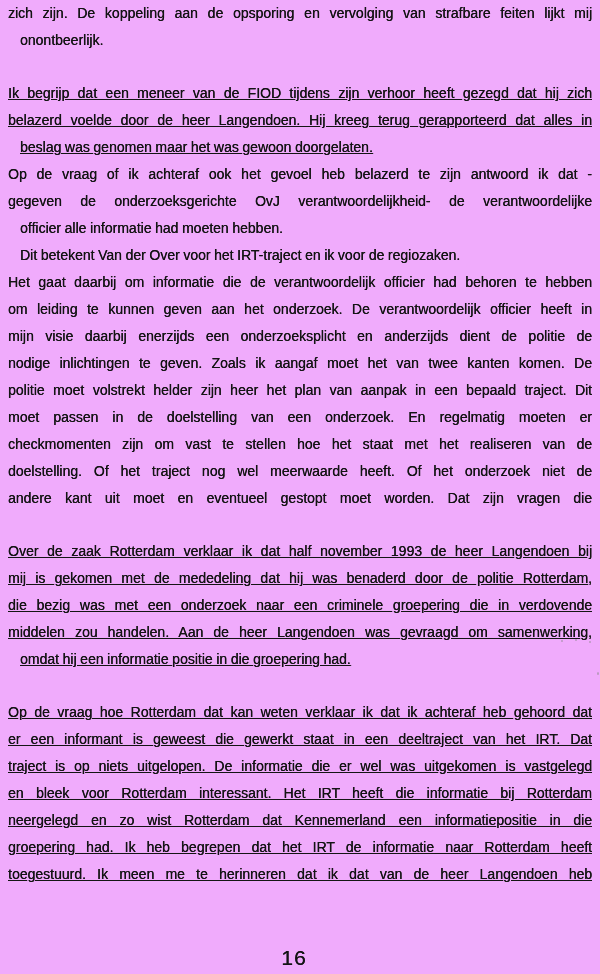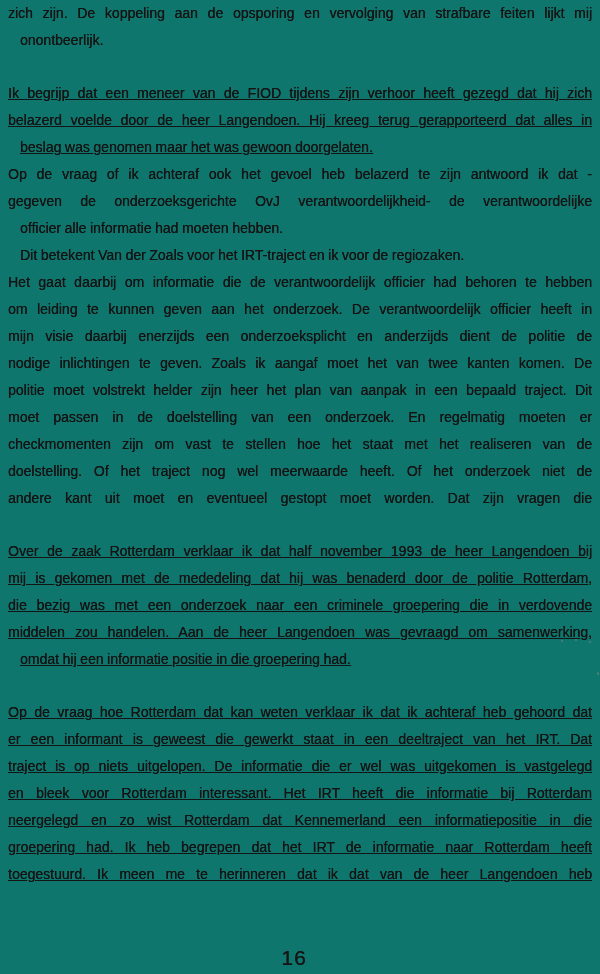--- a/index.html
+++ b/index.html
@@ -4,21 +4,21 @@
 <style>
   html, body {
     margin: 0;
     padding: 0;
     background: #ffffff;
   }
   .page {
     position: relative;
     width: 600px;
     height: 974px;
-    background: #0f766e;
+    background: #f0abfc;
     overflow: hidden;
     font-family: "Liberation Sans", sans-serif;
     color: #141414;
   }
   .text-column {
     position: absolute;
     left: 8px;
     top: 0;
     width: 584px;
   }
@@ -80,21 +80,21 @@
         <div class="line">Ik begrijp dat een meneer van de FIOD tijdens zijn verhoor heeft gezegd dat hij zich</div>
         <div class="line">belazerd voelde door de heer Langendoen. Hij kreeg terug gerapporteerd dat alles in</div>
         <div class="line end">beslag was genomen maar het was gewoon doorgelaten.</div>
       </div>
       <div class="para">
         <div class="line">Op de vraag of ik achteraf ook het gevoel heb belazerd te zijn antwoord ik dat -</div>
         <div class="line">gegeven de onderzoeksgerichte OvJ verantwoordelijkheid- de verantwoordelijke</div>
         <div class="line end">officier alle informatie had moeten hebben.</div>
       </div>
       <div class="para">
-        <div class="line end">Dit betekent Van der Zoals voor het IRT-traject en ik voor de regiozaken.</div>
+        <div class="line end">Dit betekent Van der Over voor het IRT-traject en ik voor de regiozaken.</div>
       </div>
       <div class="para">
         <div class="line">Het gaat daarbij om informatie die de verantwoordelijk officier had behoren te hebben</div>
         <div class="line">om leiding te kunnen geven aan het onderzoek. De verantwoordelijk officier heeft in</div>
         <div class="line">mijn visie daarbij enerzijds een onderzoeksplicht en anderzijds dient de politie de</div>
         <div class="line">nodige inlichtingen te geven. Zoals ik aangaf moet het van twee kanten komen. De</div>
         <div class="line">politie moet volstrekt helder zijn heer het plan van aanpak in een bepaald traject. Dit</div>
         <div class="line">moet passen in de doelstelling van een onderzoek. En regelmatig moeten er</div>
         <div class="line">checkmomenten zijn om vast te stellen hoe het staat met het realiseren van de</div>
         <div class="line">doelstelling. Of het traject nog wel meerwaarde heeft. Of het onderzoek niet de</div>

